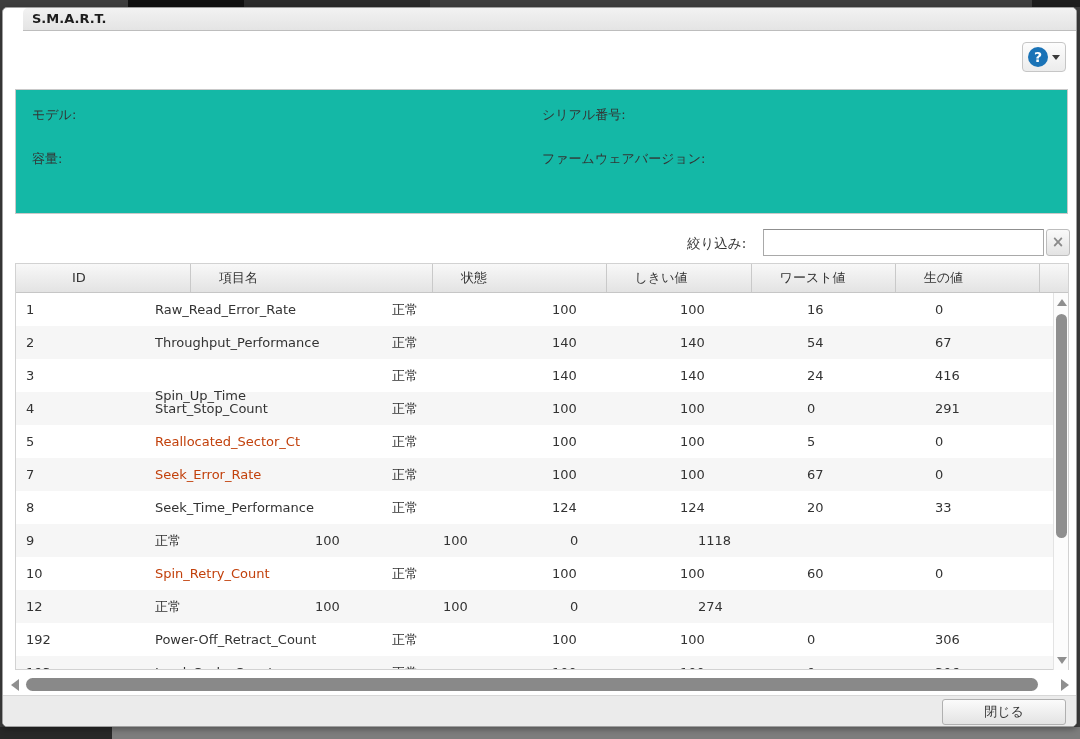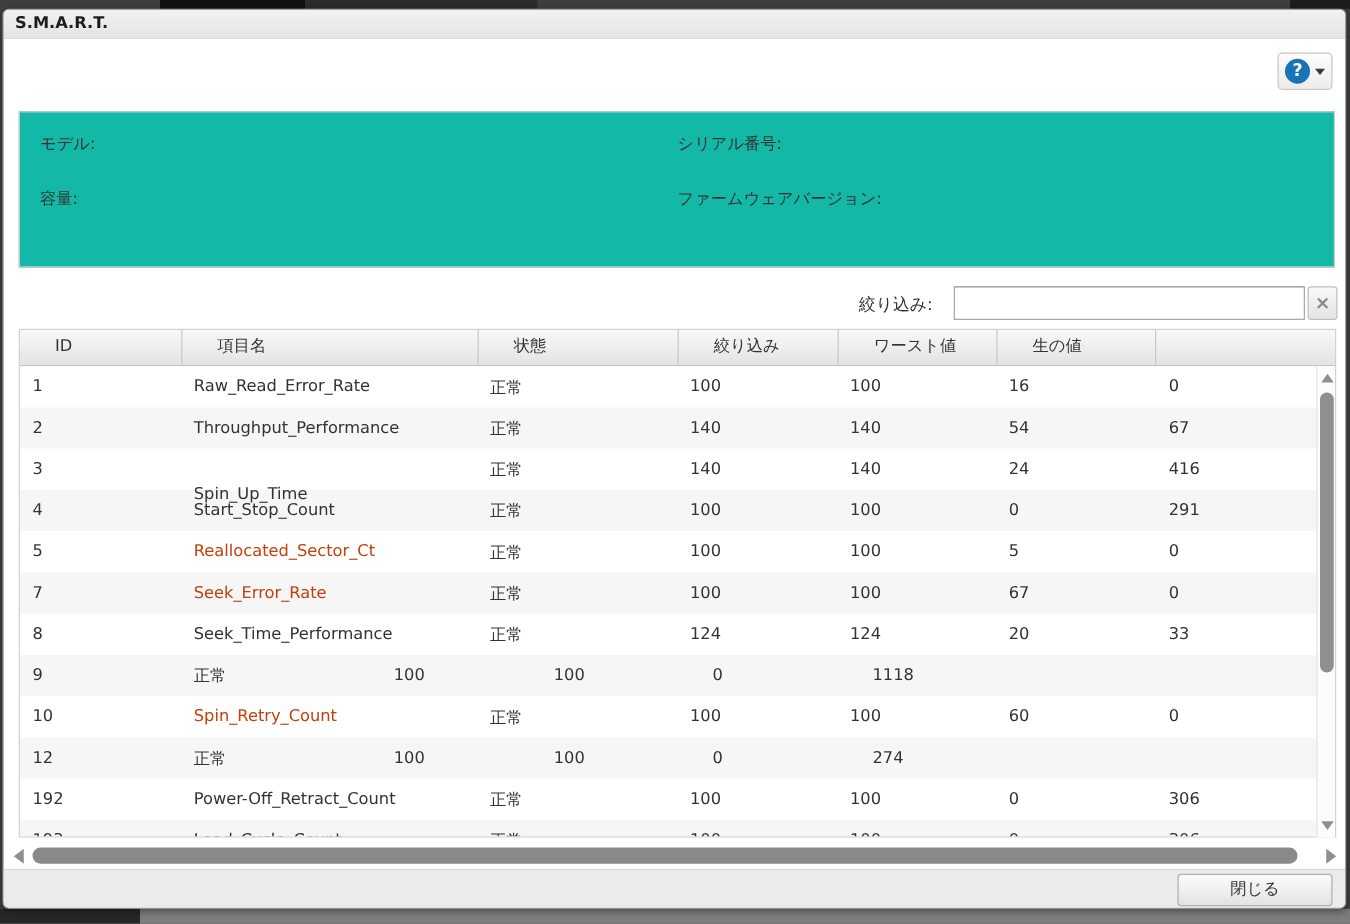--- a/index.html
+++ b/index.html
@@ -16,21 +16,21 @@
   
   .dialog {
     position:absolute; left:2px; top:7px; width:1075px; height:720px;
     background:#fff; border:1px solid #a0a0a0; border-radius:5px;
     box-shadow:0 2px 6px rgba(0,0,0,.35);
   }
   .titlebar {
     height:23px; background:linear-gradient(#f2f2f2,#e4e4e4);
     border-bottom:1px solid #bdbdbd; border-radius:5px 5px 0 0;
     font-size:13px; font-weight:bold; color:#1d1d1d;
-    line-height:22px; padding-left:9px;
+    line-height:22px; padding-left:9px;margin-left:20px;
   }
   .help-btn {
     position:absolute; top:34px; right:10px; width:44px; height:30px;
     border:1px solid #c6c6c6; border-radius:4px;
     background:linear-gradient(#fdfdfd,#ececec);
     display:flex; align-items:center; justify-content:center; gap:4px; cursor:pointer;
   }
   .q-circle {
     width:20px; height:20px; border-radius:50%; background:#1a73b7; color:#fff;
     font-weight:bold; font-size:14px; text-align:center; line-height:20px;
@@ -74,21 +74,21 @@
     position:absolute; left:12px; top:255px; width:1054px; height:407px;
     border:1px solid #d2d2d2; background:#fff;
   }
   .thead {
     height:29px; display:flex;
     background:linear-gradient(#f8f8f8,#e3e3e3);
     border-bottom:1px solid #c6c6c6;
   }
   .th {
     font-size:13px; color:#333; line-height:28px; padding-left:28px;
-    border-left:1px solid #c9c9c9; overflow:hidden; white-space:nowrap;
+    border-left:1px solid #c9c9c9; overflow:hidden; white-space:nowrap;margin-left:28px;
   }
   .th:first-child { border-left:none; }
   .tbody { position:relative; height:376px; overflow:hidden; width:1039px; }
   .trow { height:33px; display:flex; align-items:center; background:#fff; }
   .trow.alt { background:#f6f6f6; }
   .td {
     font-size:13px; color:#333; padding-left:10px;
     overflow:hidden; white-space:nowrap;
   }
   .trow.bold-name .td-name { font-weight:normal; color:#c2410c; }
@@ -164,21 +164,21 @@
   <input class="filter-input" type="text" placeholder="" style="">
   <div class="filter-clear">
     <span>×</span>
   </div>
 
   <div class="table-wrap">
     <div class="thead">
         <span class="th" style="width: 129px;">ID</span>
         <span class="th" style="width: 237px;">項目名</span>
         <span class="th" style="width: 160px;">状態</span>
-        <span class="th" style="width: 128px;">絞り込み</span>
+        <span class="th" style="width: 128px;">しきい値</span>
         <span class="th" style="width: 127px;">ワースト値</span>
         <span class="th" style="width: 127px;">生の値</span>
         <span class="th" style="flex: 1 1 0%;"></span>
       </div>
     <div class="tbody">
   <div class="trow">
     <span class="td td-id" style="width: 129px;">1</span>
     <span class="td td-name" style="width: 237px;">Raw_Read_Error_Rate</span>
     <span class="td td-status" style="width: 160px;">正常</span>
     <span class="td td-current" style="width: 128px;">100</span>

